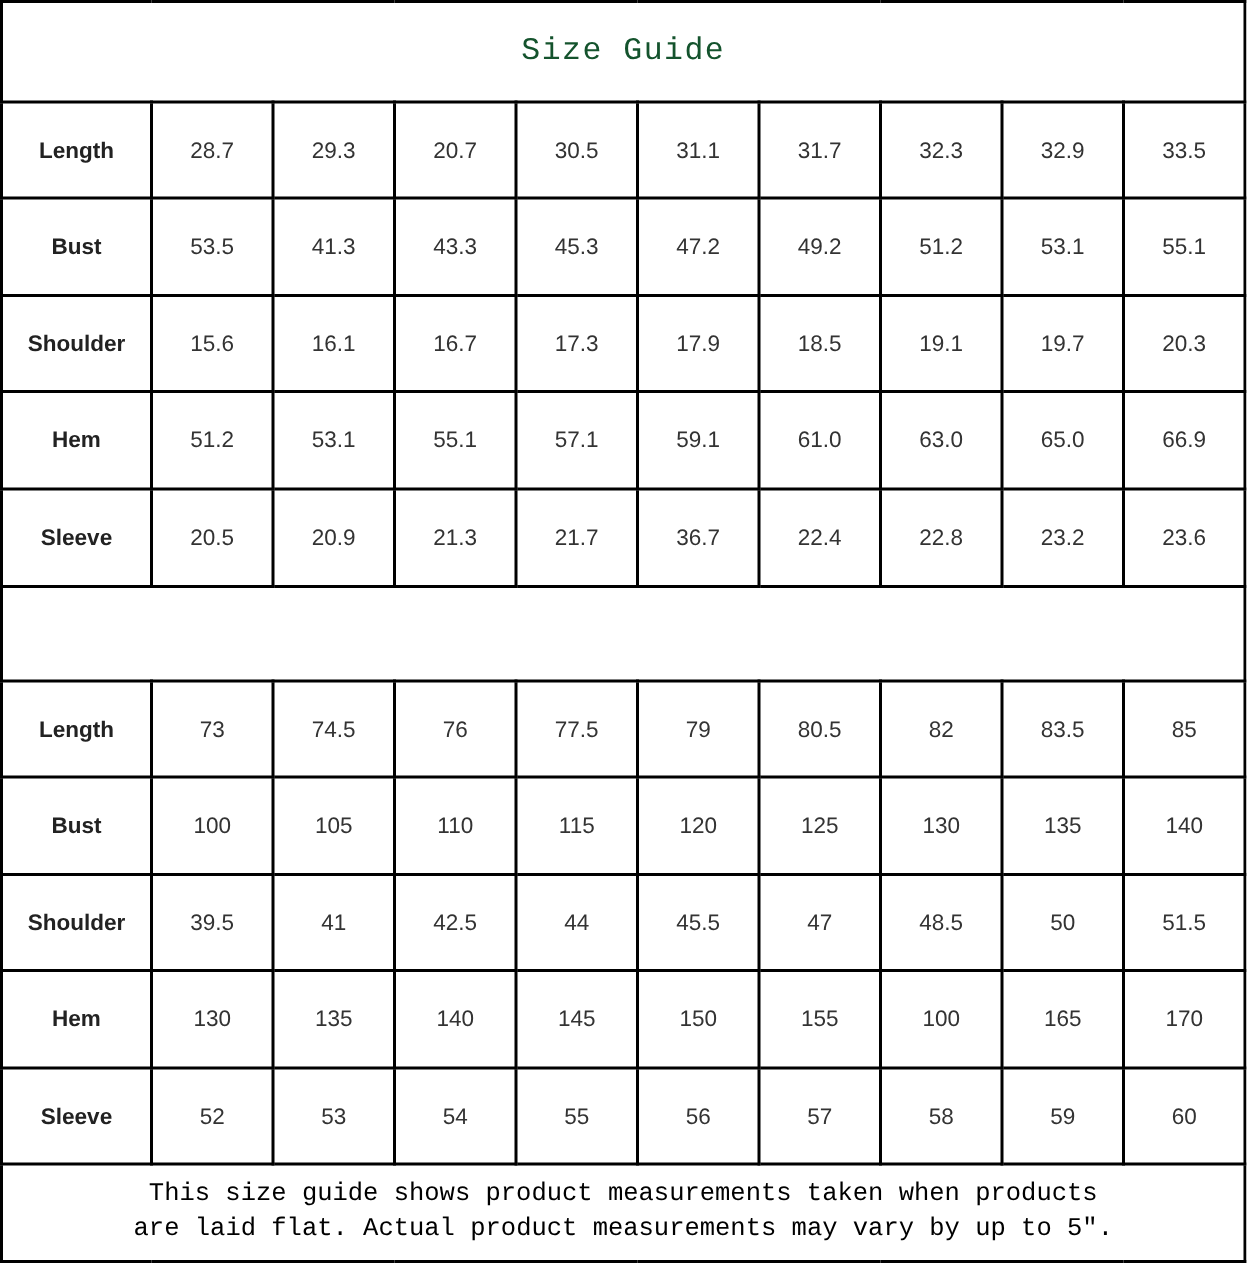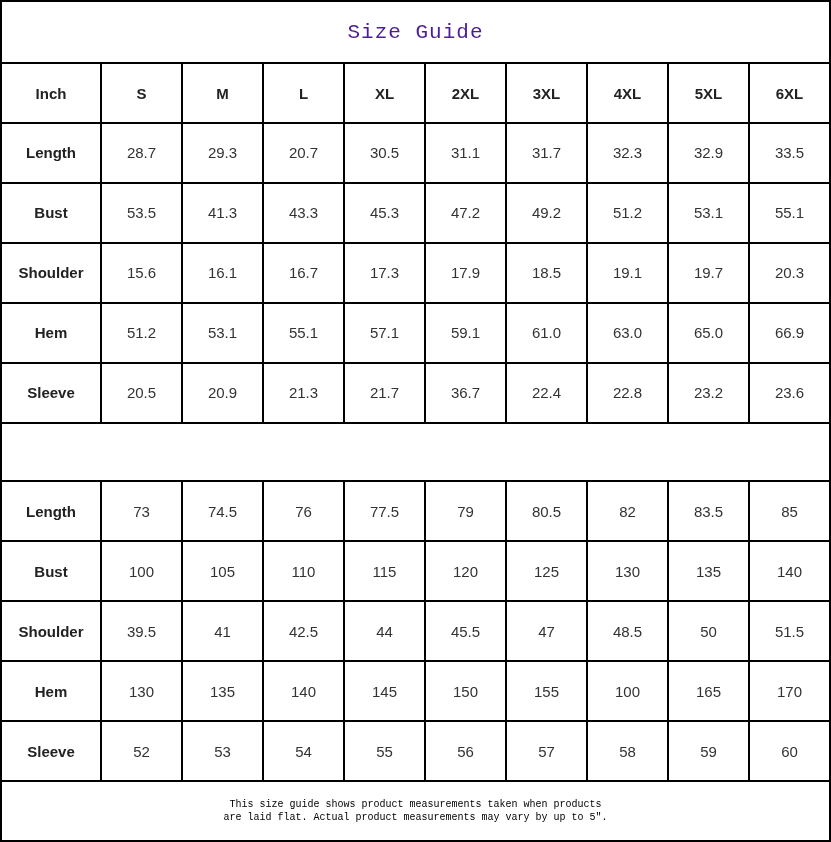--- a/index.html
+++ b/index.html
@@ -25,21 +25,21 @@
     text-align: center;
     vertical-align: middle;
     padding: 0;
     overflow: hidden;
   }
   .title-cell {
     height: 54px;
     font-family: "Liberation Mono", "DejaVu Sans Mono", monospace;
     font-size: 21px;
     font-weight: normal;
-    color: #4c1d95;
+    color: #14532d;
     letter-spacing: 1px;
   }
   .label-cell {
     font-family: "Liberation Sans", sans-serif;
     font-weight: bold;
     font-size: 15px;
     color: #222222;
     height: 52px;
   }
   .value-cell {
@@ -48,21 +48,21 @@
     font-size: 15px;
     color: #333333;
     height: 52px;
   }
   .gap-cell {
     height: 51px;
   }
   .foot-cell {
     height: 52px;
     font-family: "Liberation Mono", "DejaVu Sans Mono", monospace;
-    font-size: 10px;
+    font-size: 17px;
     color: #000000;
     line-height: 1.35;
   }
 </style>
 </head>
 <body>
 
 <div class="page">
   <table class="size-table">
     <colgroup>
@@ -76,32 +76,20 @@
         <col>
         <col>
         <col>
     </colgroup>
     <tbody>
       <tr>
         <td class="title-cell" colspan="10">Size Guide</td>
       </tr>
     </tbody>
     <tbody id="tbl-0">
-        <tr>
-          <td class="label-cell">Inch</td>
-          <td class="label-cell">S</td>
-          <td class="label-cell">M</td>
-          <td class="label-cell">L</td>
-          <td class="label-cell">XL</td>
-          <td class="label-cell">2XL</td>
-          <td class="label-cell">3XL</td>
-          <td class="label-cell">4XL</td>
-          <td class="label-cell">5XL</td>
-          <td class="label-cell">6XL</td>
-        </tr>
         <tr>
           <td class="label-cell">Length</td>
           <td class="value-cell">28.7</td>
           <td class="value-cell">29.3</td>
           <td class="value-cell">20.7</td>
           <td class="value-cell">30.5</td>
           <td class="value-cell">31.1</td>
           <td class="value-cell">31.7</td>
           <td class="value-cell">32.3</td>
           <td class="value-cell">32.9</td>

